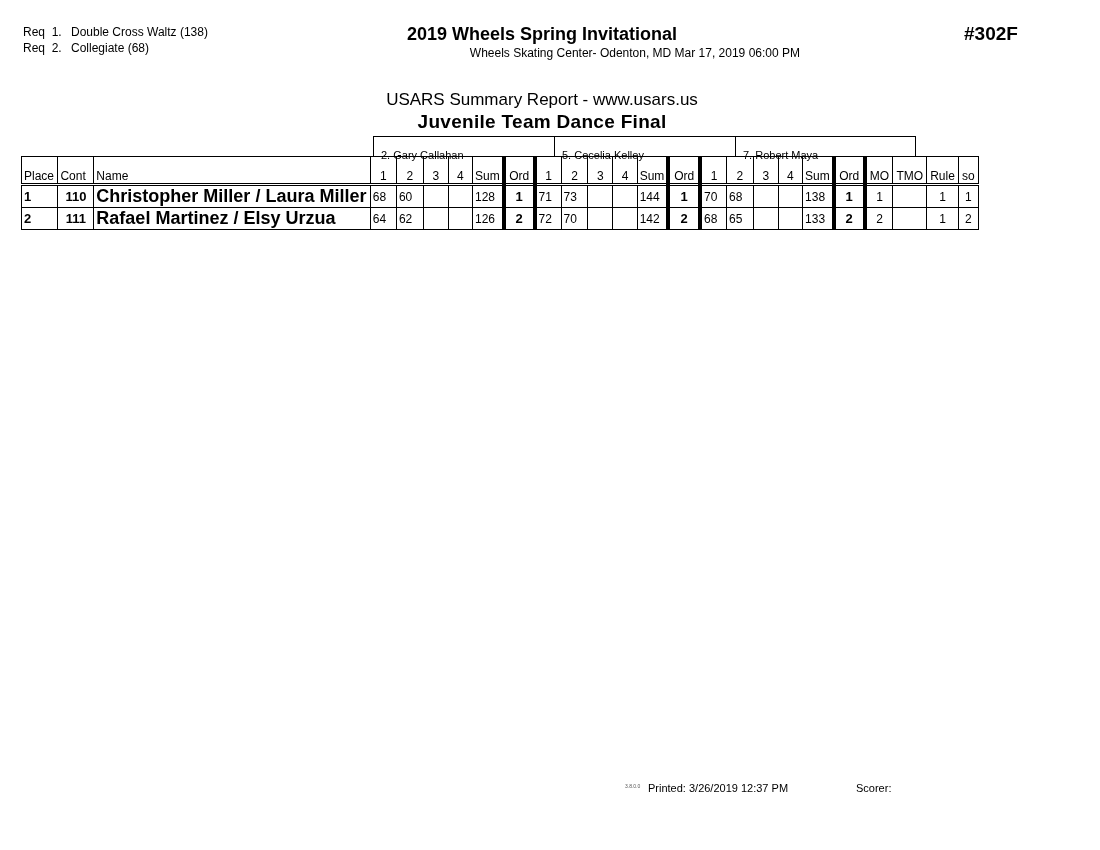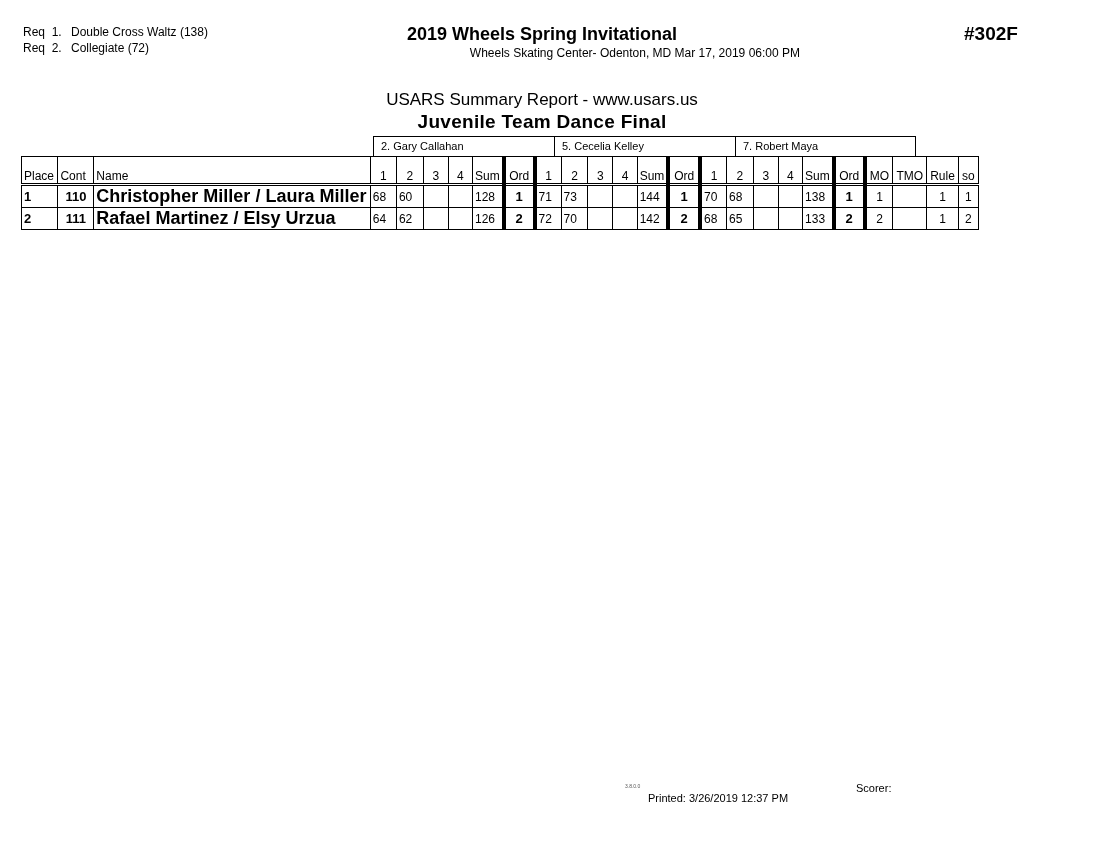--- a/index.html
+++ b/index.html
@@ -19,21 +19,21 @@
     .t1 { position: absolute; top: 24px; left: 0; width: 100%; font-size: 18px; font-weight: bold; line-height: 20px; }
     .t2 { position: absolute; top: 45px; left: 16px; width: 100%; font-size: 12px; line-height: 17px; text-align: right; }
     .t3 { position: absolute; top: 65px; left: 0; width: 100%; font-size: 19px; font-weight: bold; line-height: 22px; letter-spacing: 0.3px; margin-top: 46px; }
     .t4 { position: absolute; top: 90px; left: 0; width: 100%; font-size: 17px; line-height: 20px; }
     .event-no { position: absolute; top: 23px; left: 964px; font-size: 19px; font-weight: bold; }
 
     .judge-box {
       position: absolute; top: 136px; height: 20px;
       border: 1px solid #000; border-bottom: none;
       box-sizing: border-box;
-      font-size: 11px; line-height: 14px; padding-left: 7px; padding-top: 2px;
+      font-size: 11px; line-height: 14px; padding-left: 7px; padding-top: 11px;
     }
 
     table.grid {
       position: absolute; top: 156px; left: 21px;
       border-collapse: collapse;
       table-layout: fixed;
       font-size: 12px;
     }
     table.grid td {
       border: 1px solid #000;
@@ -46,33 +46,33 @@
     table.grid tr.head td { height: 22px; padding-top: 12px; }
     table.grid tr.head td { border-bottom: 3px double #000; }
     td.c { text-align: center; }
     td.r { }
     td.l { text-align: left; }
     td.b { font-weight: bold; font-size: 13px; }
     td.thickL { border-left: 4px solid #000 !important; }
     td.name { font-weight: bold; font-size: 18px; padding-left: 5px; }
 
     .footer-ver { position: absolute; top: 783px; left: 625px; font-size: 5px; color: #555; }
-    .footer-printed { position: absolute; top: 782px; left: 648px; font-size: 11px; margin-top: 10px; }
+    .footer-printed { position: absolute; top: 782px; left: 648px; font-size: 11px; }
     .footer-scorer { position: absolute; top: 782px; left: 856px; font-size: 11px; }
   </style>
 </head>
 <body>
 
 <div class="page">
 
   <div class="req" style="top:25px;">
     <span class="num"><span>Req</span>&nbsp;&nbsp;<span>1.</span></span><span>Double Cross Waltz (138)</span>
   </div>
   <div class="req" style="top:41px;">
-    <span class="num"><span>Req</span>&nbsp;&nbsp;<span>2.</span></span><span>Collegiate (72)</span>
+    <span class="num"><span>Req</span>&nbsp;&nbsp;<span>2.</span></span><span>Collegiate (68)</span>
   </div>
 
   <div class="title-block">
     <div class="t1">2019 Wheels Spring Invitational</div>
     <div class="t2">Wheels Skating Center- Odenton, MD  Mar 17, 2019  06:00 PM</div>
     <div class="t3">Juvenile Team Dance Final</div>
     <div class="t4">USARS Summary Report - www.usars.us</div>
   </div>
   <div class="event-no">#302F</div>
 

